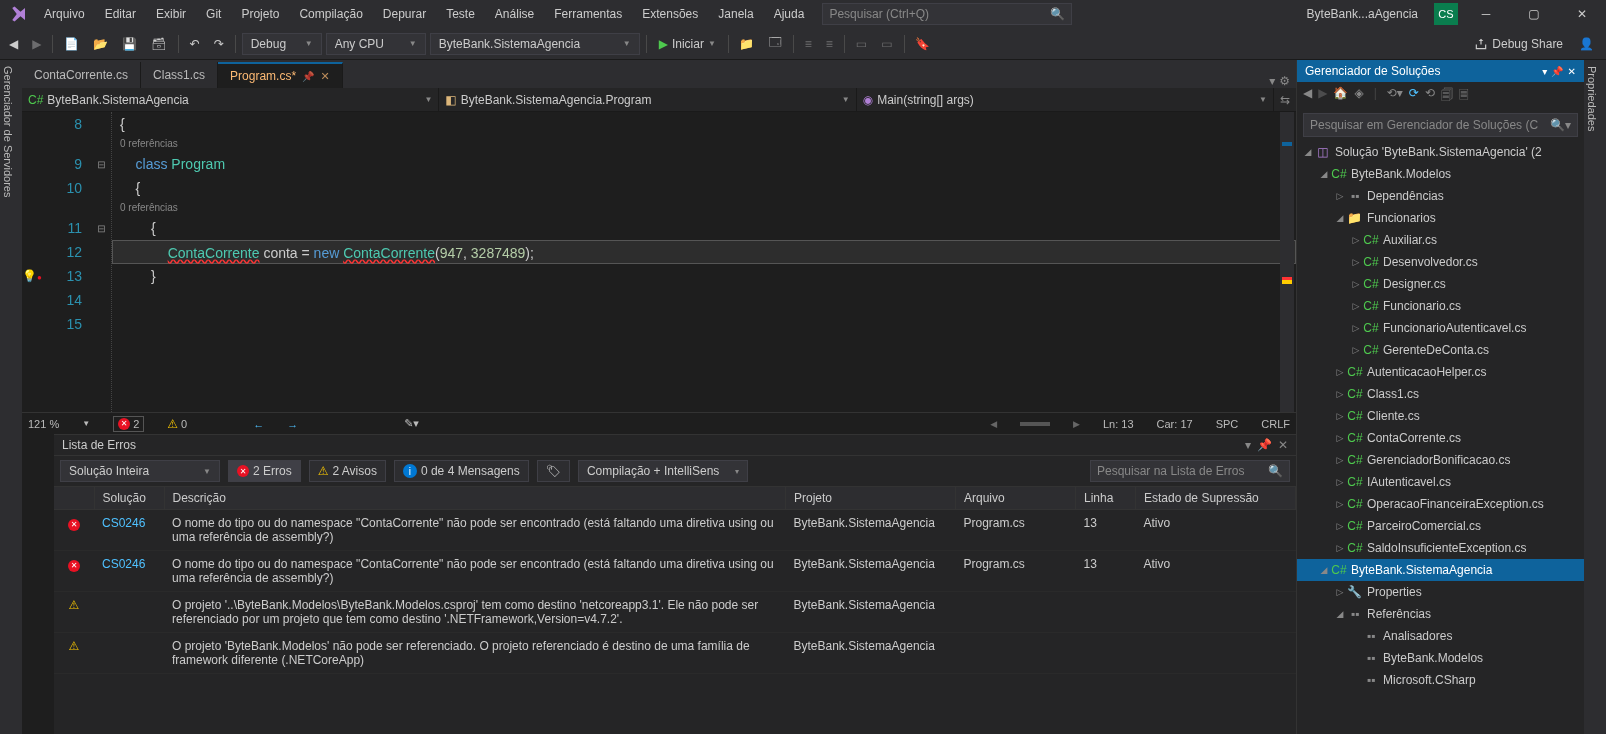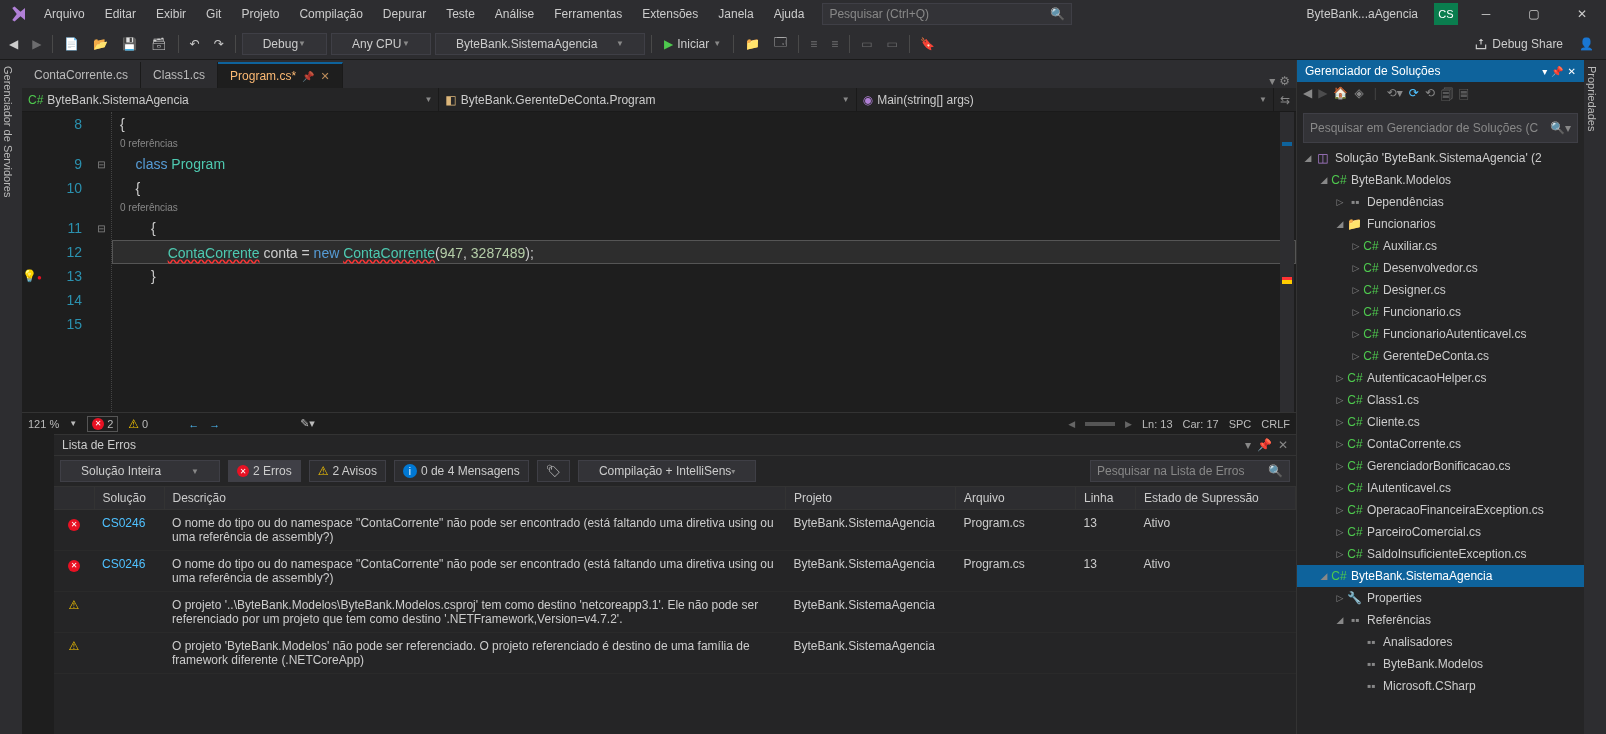--- a/index.html
+++ b/index.html
@@ -9,21 +9,21 @@
 .menu-item { padding: 4px 10px; color: #ccc; cursor: pointer; }
 .search-box { margin-left: 8px; background: #333337; border: 1px solid #3f3f46; height: 22px; display: flex; align-items: center; padding: 0 6px; width: 250px; color: #888; }
 .search-box .icon { margin-left: auto; }
 .title-space { margin-left: auto; display: flex; align-items: center; gap: 8px; }
 .title-text { color: #ccc; padding: 0 8px; }
 .user-badge { background: #0a7d4e; color: #fff; width: 24px; height: 22px; display: flex; align-items: center; justify-content: center; font-size: 11px; }
 .win-btn { width: 40px; height: 28px; display: flex; align-items: center; justify-content: center; color: #ccc; }
 .toolbar { display: flex; align-items: center; background: #2d2d30; height: 32px; padding: 0 4px; gap: 4px; border-bottom: 1px solid #1a1a1a; }
 .tb-btn { padding: 3px 5px; color: #ccc; display: flex; align-items: center; }
 .tb-sep { width: 1px; height: 18px; background: #494949; margin: 0 2px; }
-.combo { background: #333337; border: 1px solid #3f3f46; height: 22px; display: flex; align-items: center; padding: 0 20px; color: #ccc; min-width: 80px; }
+.combo { background: #333337; border: 1px solid #3f3f46; height: 22px; display: flex; align-items: center; padding: 0 8px; color: #ccc; min-width: 80px; }
 .combo .arrow { margin-left: auto; font-size: 8px; color: #888; }
 .start-btn { display: flex; align-items: center; color: #ccc; gap: 4px; padding: 0 6px; }
 .start-btn .play { color: #4ec94e; }
 .liveshare { margin-left: auto; display: flex; align-items: center; gap: 4px; padding: 0 8px; }
 .main-area { display: flex; height: calc(734px - 60px); }
 .left-rail { width: 22px; background: #2d2d30; writing-mode: vertical-lr; display: flex; flex-direction: column; padding: 6px 2px; gap: 20px; font-size: 11px; color: #bbb; }
 .left-rail span { cursor: pointer; }
 .center-col { flex: 1; display: flex; flex-direction: column; min-width: 0; }
 .tab-bar { display: flex; background: #2d2d30; height: 28px; align-items: flex-end; }
 .doc-tab { padding: 5px 12px; background: #2d2d30; color: #bbb; display: flex; align-items: center; gap: 6px; border-right: 1px solid #1a1a1a; }
@@ -46,21 +46,21 @@
 .ref-hint { height: 16px; line-height: 16px; font-size: 10px; color: #888; padding-left: 8px; }
 .kw { color: #569cd6; }
 .type { color: #4ec9b0; }
 .func { color: #dcdcaa; }
 .param { color: #9cdcfe; }
 .num { color: #b5cea8; }
 .err-wave { text-decoration: underline wavy #ff3333; }
 .breakpoint-col { width: 20px; }
 .breakpoint-col div { height: 24px; display: flex; align-items: center; justify-content: center; }
 .bulb { color: #ffcc00; font-size: 12px; }
-.status-editor { display: flex; align-items: center; background: #1e1e1e; height: 22px; border-top: 1px solid #333; padding: 0 6px; gap: 10px; font-size: 11px; color: #bbb; }
+.status-editor { display: flex; align-items: center; background: #1e1e1e; height: 22px; border-top: 1px solid #333; padding: 0 6px; gap: 23px; font-size: 11px; color: #bbb; }
 .status-editor .spacer { flex: 1; }
 .err-badge { display: flex; align-items: center; gap: 3px; }
 .err-badge.boxed { border: 1px solid #555; padding: 1px 4px; }
 .red-circle { width: 12px; height: 12px; border-radius: 50%; background: #e81123; display: inline-flex; align-items: center; justify-content: center; color: #fff; font-size: 8px; }
 .yellow-tri { display: inline-flex; color: #ffcc00; font-size: 12px; }
 .error-panel { height: 300px; background: #252526; border-top: 1px solid #333; display: flex; flex-direction: column; margin-left: 32px; }
 .panel-header { display: flex; align-items: center; padding: 3px 8px; border-bottom: 1px solid #333; }
 .panel-title { color: #ccc; }
 .panel-tools { margin-left: auto; display: flex; gap: 6px; color: #888; }
 .filter-bar { display: flex; align-items: center; padding: 4px 6px; gap: 8px; border-bottom: 1px solid #333; }
@@ -72,21 +72,21 @@
 .err-table { flex: 1; overflow: auto; }
 .err-table table { width: 100%; border-collapse: collapse; }
 .err-table th { text-align: left; padding: 4px 8px; border-bottom: 1px solid #333; border-right: 1px solid #333; font-weight: normal; color: #ccc; background: #2d2d30; }
 .err-table td { padding: 6px 8px; vertical-align: top; border-bottom: 1px solid #2a2a2a; }
 .err-code { color: #4fc1ff; }
 .right-panel { width: 310px; background: #252526; border-left: 1px solid #333; display: flex; }
 .sol-exp { flex: 1; display: flex; flex-direction: column; }
 .sol-header { background: #0e639c; color: #fff; padding: 4px 8px; display: flex; align-items: center; }
 .sol-header .tools { margin-left: auto; display: flex; gap: 4px; font-size: 10px; }
 .sol-toolbar { display: flex; gap: 6px; padding: 4px 6px; color: #888; font-size: 12px; }
-.sol-search { margin: 2px 6px; background: #333337; border: 1px solid #3f3f46; height: 30px; padding: 0 6px; color: #888; display: flex; align-items: center; }
+.sol-search { margin: 2px 6px; background: #333337; border: 1px solid #3f3f46; height: 24px; padding: 0 6px; color: #888; display: flex; align-items: center; }
 .sol-search .icon { margin-left: auto; }
 .tree { flex: 1; overflow: auto; padding: 2px 0; font-size: 12px; }
 .tree-item { display: flex; align-items: center; height: 22px; padding-right: 4px; cursor: pointer; white-space: nowrap; }
 .tree-item.selected { background: #0e639c; color: #fff; }
 .tree-arrow { width: 14px; text-align: center; font-size: 9px; color: #888; }
 .tree-icon { width: 16px; text-align: center; margin-right: 4px; font-size: 12px; }
 .tree-icon.cs { color: #4ec94e; }
 .tree-icon.folder { color: #dcb67a; }
 .tree-icon.ref { color: #888; }
 .tree-icon.proj { color: #4ec94e; }
@@ -213,21 +213,21 @@
     </div>
 
     <div class="nav-bar">
       <div class="nav-combo">
           <span class="cs-icon">C#</span>
           <span>ByteBank.SistemaAgencia</span>
           <span class="arrow">▼</span>
         </div>
       <div class="nav-combo">
           <span style="color:#dcb67a">◧</span>
-          <span>ByteBank.GerenteDeConta.Program</span>
+          <span>ByteBank.SistemaAgencia.Program</span>
           <span class="arrow">▼</span>
         </div>
       <div class="nav-combo">
           <span style="color:#b180d7">◉</span>
           <span>Main(string[] args)</span>
           <span class="arrow">▼</span>
         </div>
       <div style="width:22px;display:flex;align-items:center;justify-content:center;color:#888">⇆</div>
     </div>
 

